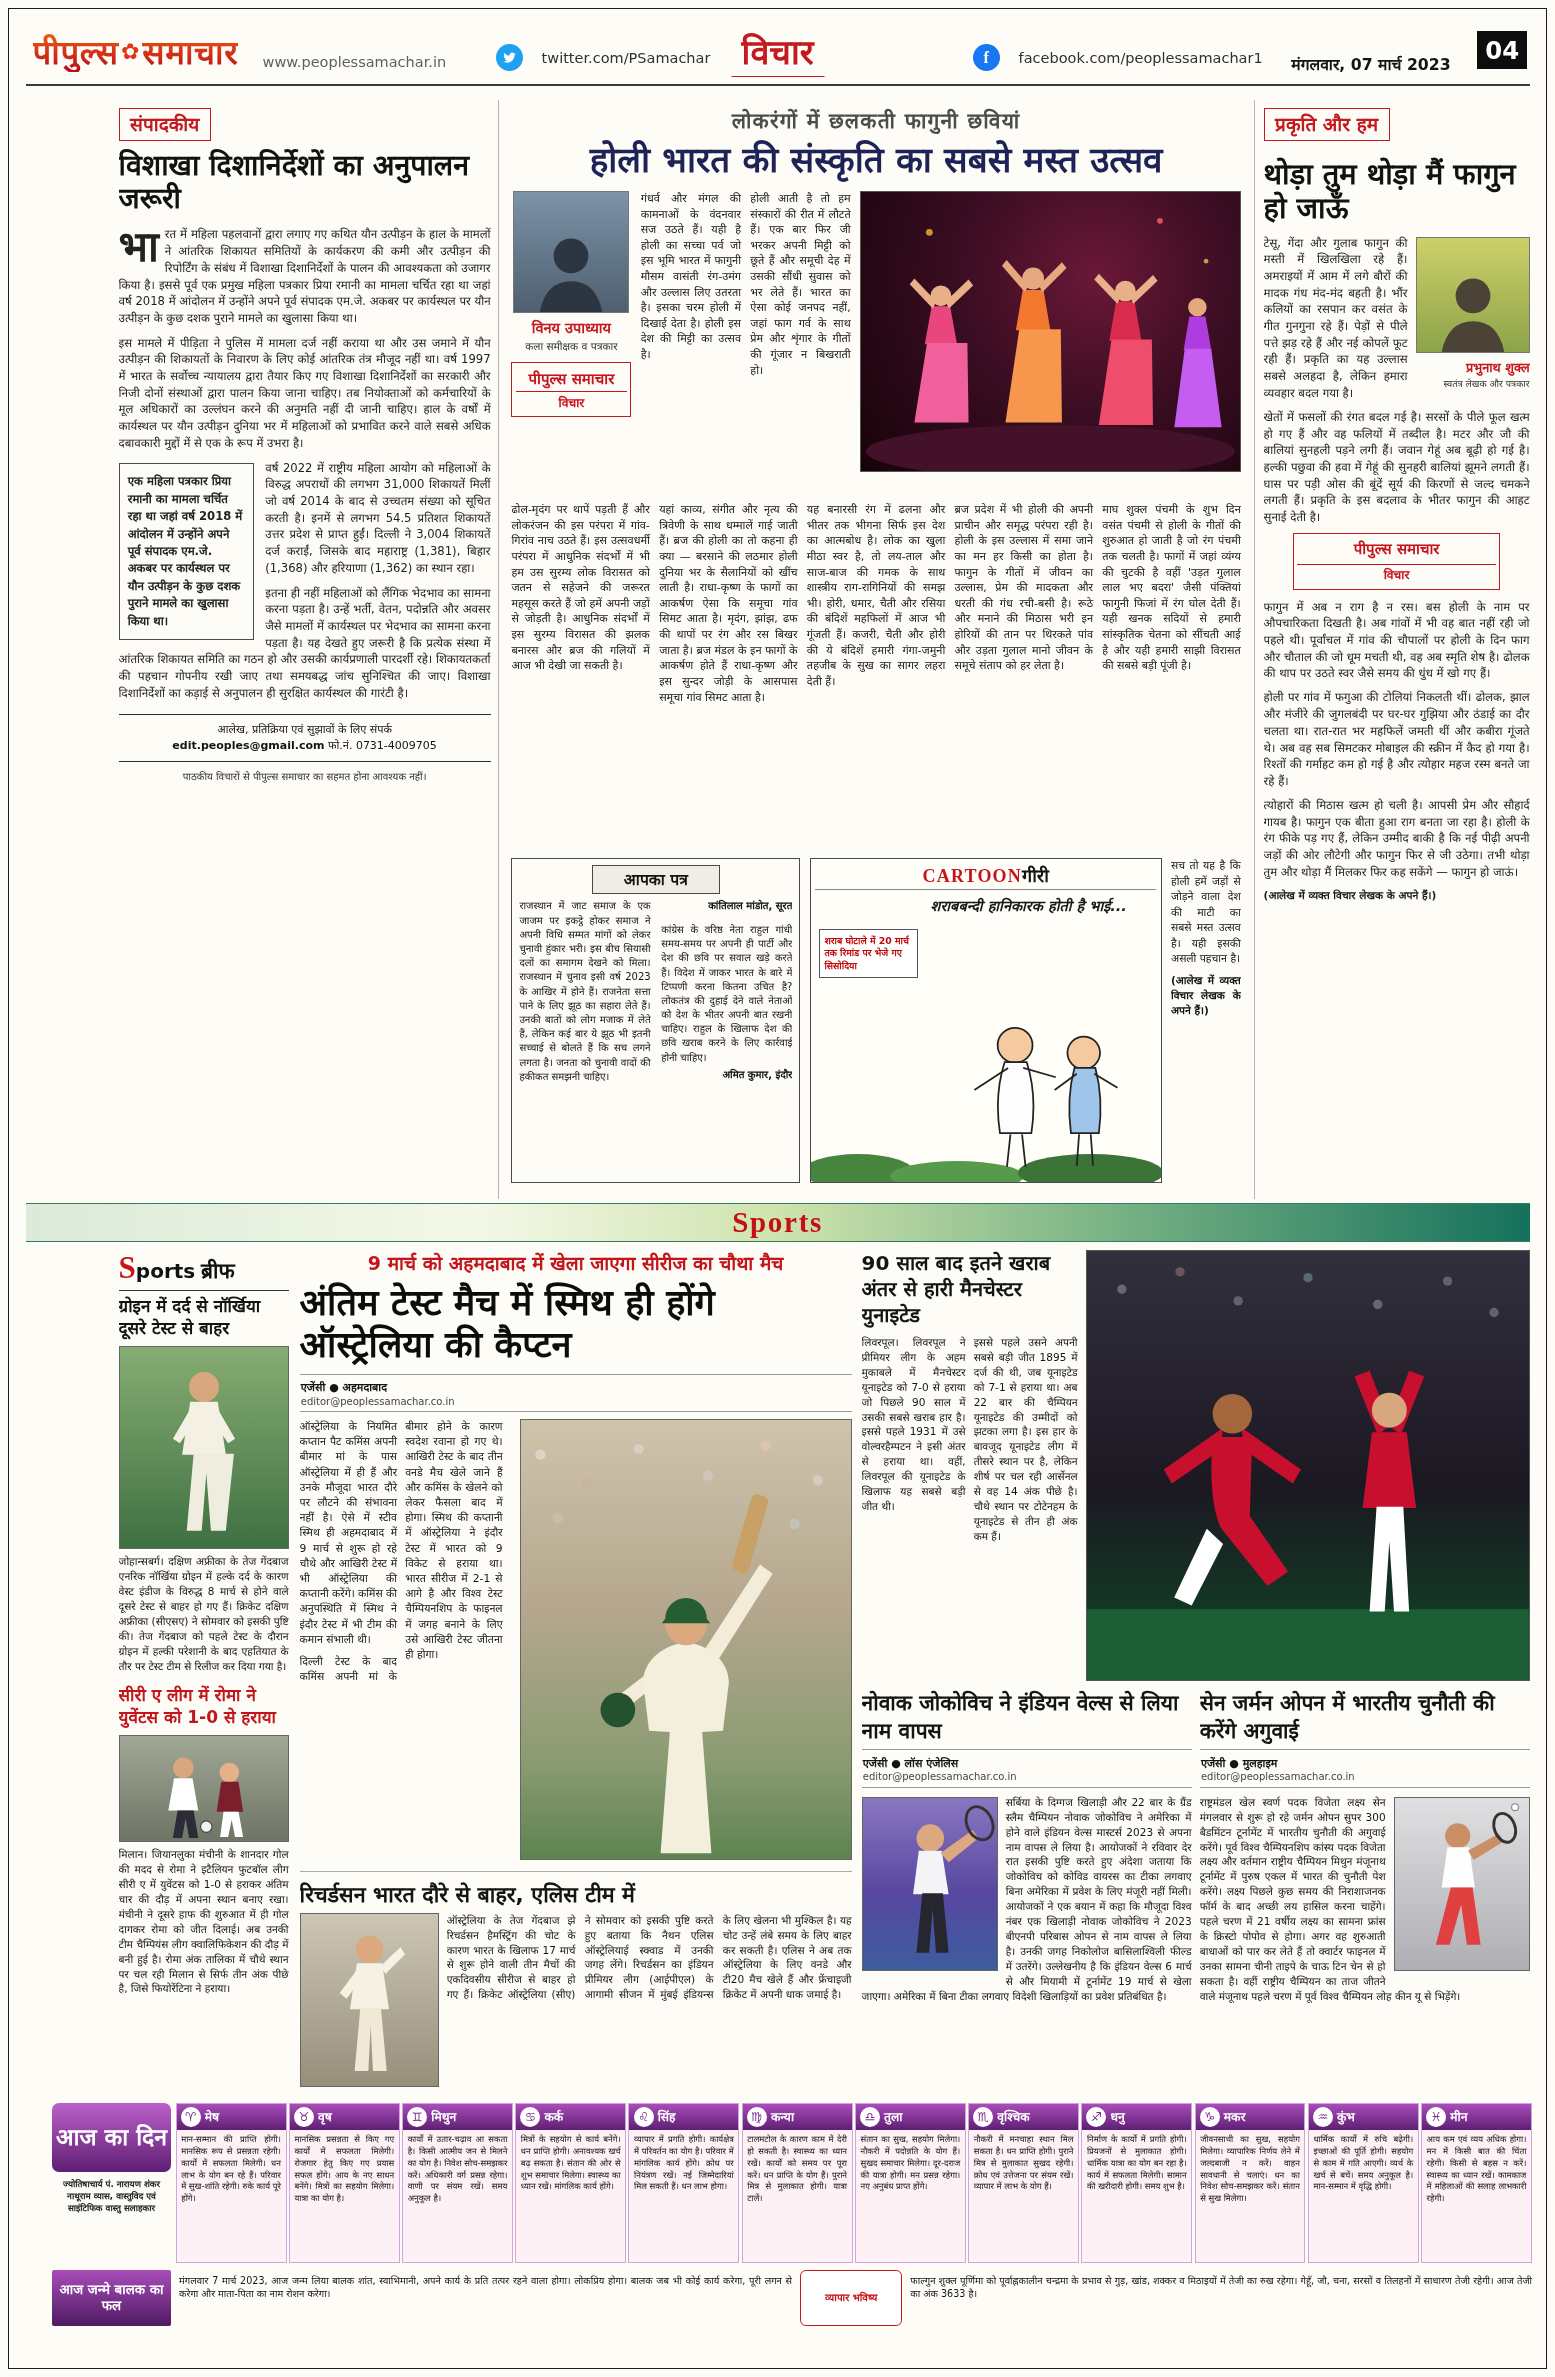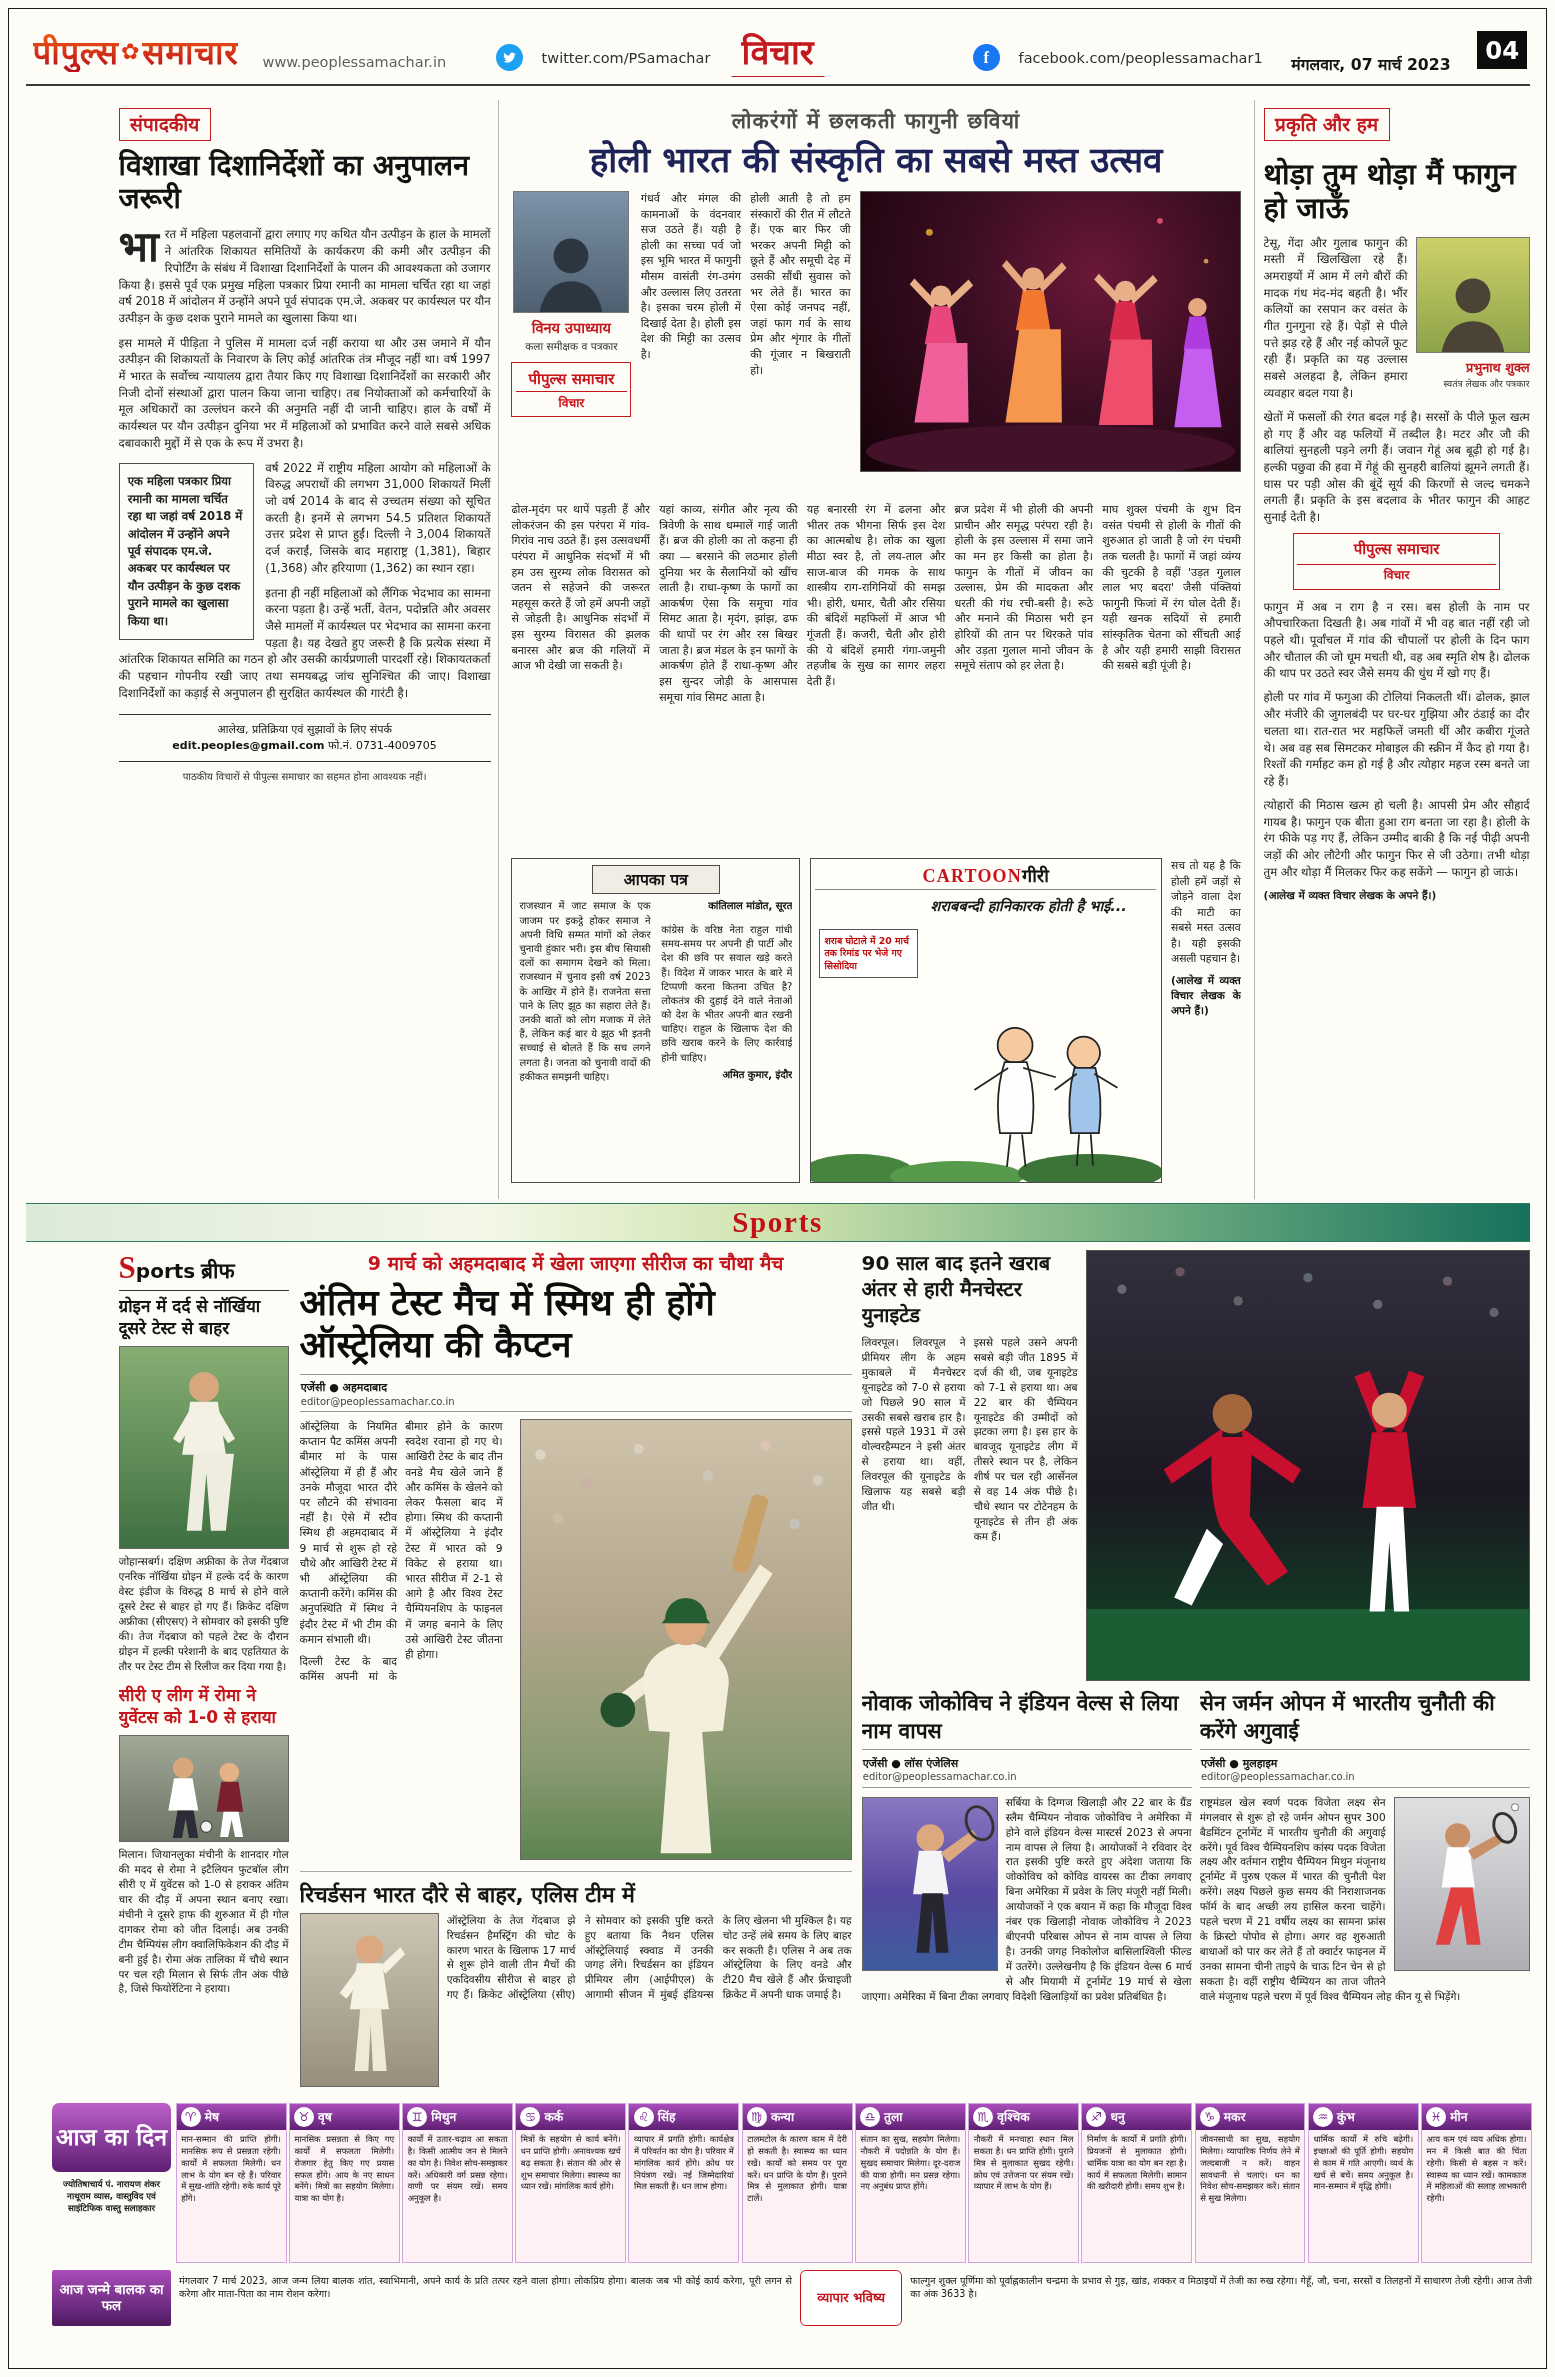--- a/index.html
+++ b/index.html
@@ -121,21 +121,21 @@
 .h-astro{font-size:8.7px;font-weight:600;text-align:center;margin-top:5.8px;line-height:1.4;color:#242424}
 .zods{flex:1;display:flex;gap:2.3px}
 .zod{flex:1;border:0.6px solid #d3a3dd;background:#fdf1f5;display:flex;flex-direction:column;overflow:hidden}
 .zod-h{background:linear-gradient(180deg,#a94dbb,#5e1f73);color:#fff;display:flex;align-items:center;gap:4.1px;padding:2.9px 4.1px}
 .zod-ic{width:20px;height:20px;border-radius:50%;background:#fff;color:#7a2d90;font-size:12.2px;display:flex;align-items:center;justify-content:center;flex:0 0 auto}
 .zod-nm{font-size:12.2px;font-weight:800}
 .zod-tx{padding:4.6px;font-size:8.4px;line-height:1.4;overflow:hidden}
 .h-bottom{display:flex;gap:8.1px;margin-top:7px;height:56px;align-items:stretch}
 .h-nb-label{width:119px;flex:0 0 auto;background:linear-gradient(180deg,#a94dbb,#4e1a61);color:#fff;font-size:13.4px;font-weight:800;display:flex;align-items:center;justify-content:center;text-align:center;border-radius:2px;line-height:1.2;padding:3.5px}
 .h-nb-text{width:613px;flex:0 0 auto;font-size:9.6px;line-height:1.45;padding-top:3.5px}
-.h-biz-label{width:102px;flex:0 0 auto;border:1.7px solid #c4151c;color:#c4151c;font-size:13px;font-weight:800;display:flex;align-items:center;justify-content:center;text-align:center;border-radius:5.8px;background:#fff;line-height:1.2}
+.h-biz-label{width:102px;flex:0 0 auto;border:1.7px solid #c4151c;color:#c4151c;font-size:10px;font-weight:800;display:flex;align-items:center;justify-content:center;text-align:center;border-radius:5.8px;background:#fff;line-height:1.2}
 .h-biz-text{flex:1;font-size:9.6px;line-height:1.45;padding-top:3.5px}
 </style>
 </head>
 <body>
 
 <div class="page">
   <div class="frame"></div>
 
   <header class="masthead">
     <div class="logo"><span class="lg1">पीपुल्स</span><span class="flower">✿</span><span class="lg1">समाचार</span></div>

